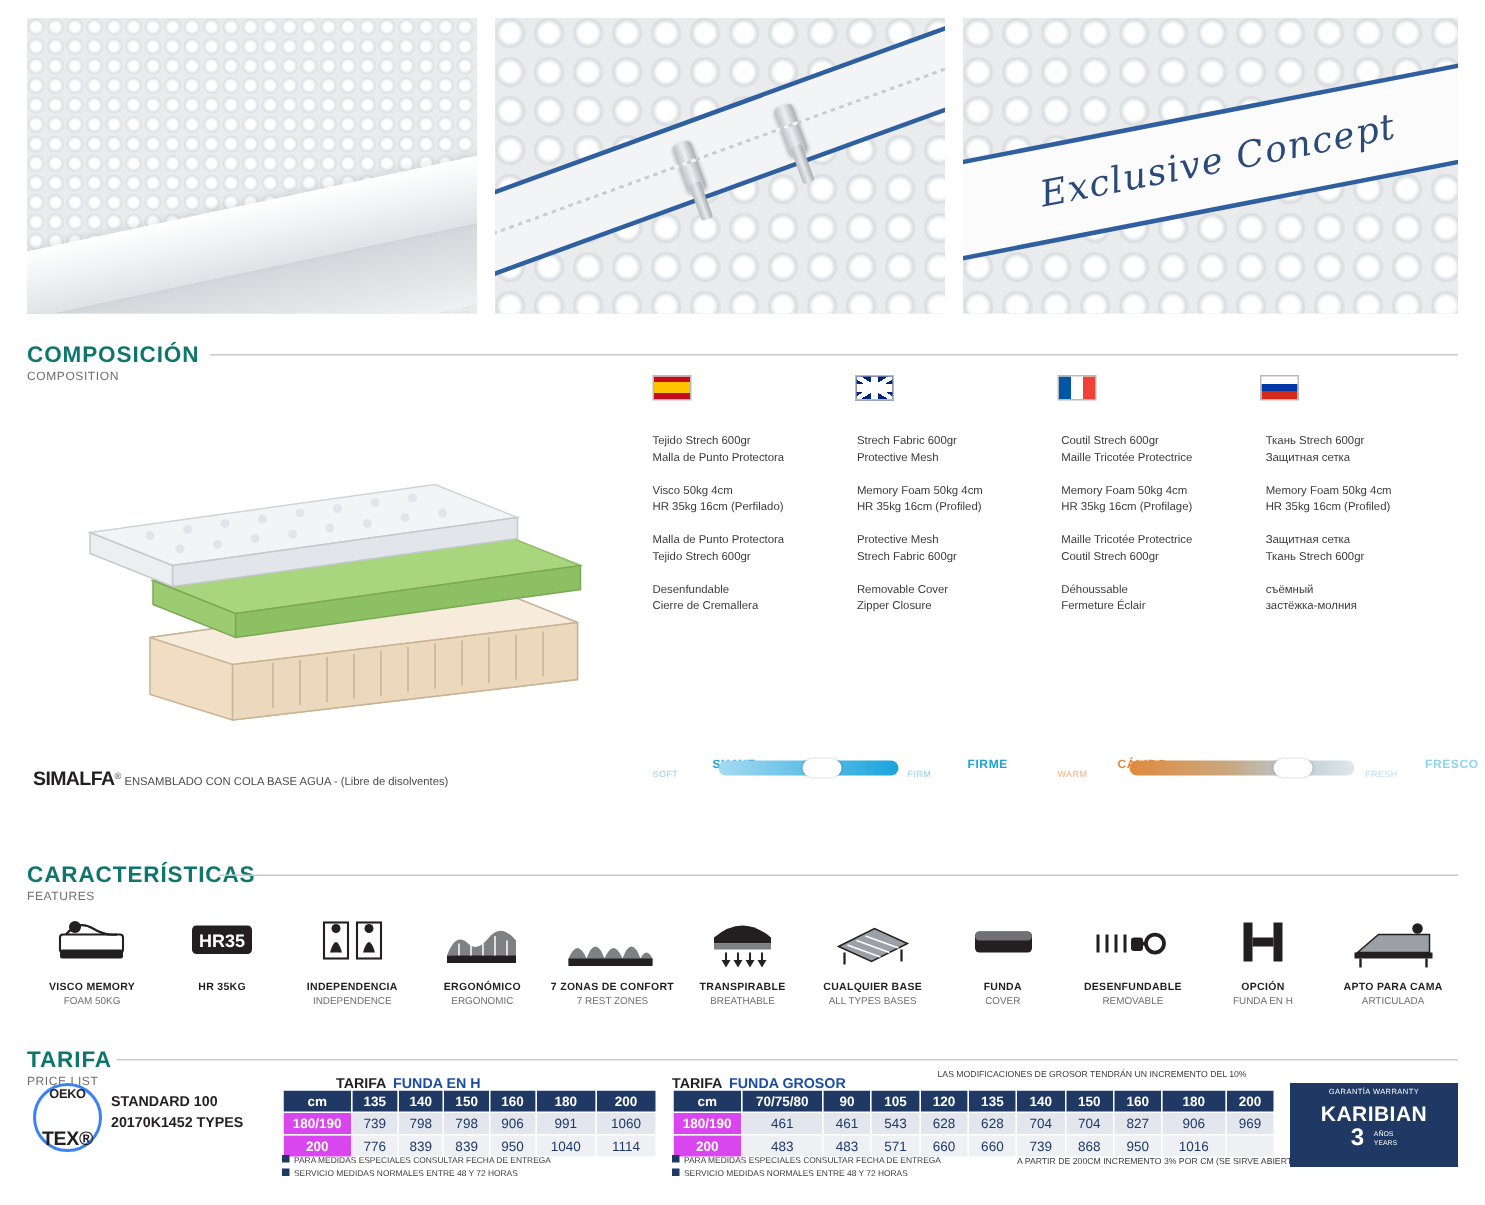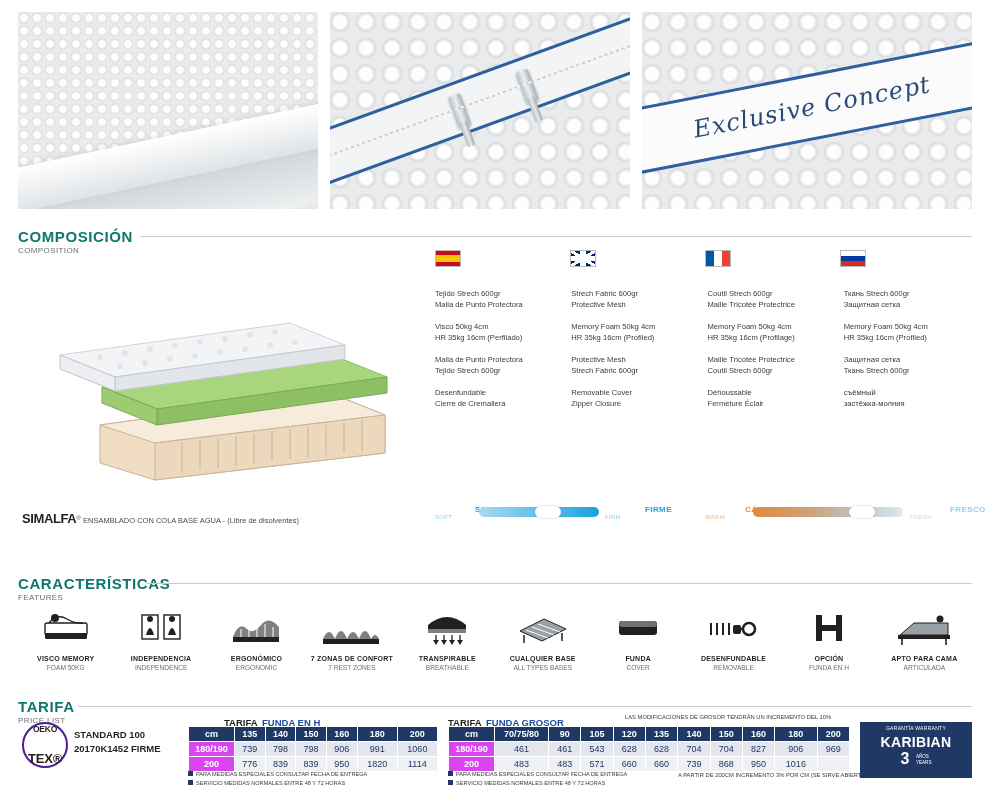--- a/index.html
+++ b/index.html
@@ -125,21 +125,21 @@
   .sl-sub { font-size:6px; letter-spacing:.3px; }
   .track { height:10px; border-radius:5px; position:relative; }
   .knob { position:absolute; top:-1px; width:26px; height:12px; border-radius:6px; background:#ffffff; box-shadow:0 0 2px rgba(0,0,0,.25); }
   .features { position:absolute; left:18px; top:605px; width:954px; display:flex; }
   .feature { flex:1; text-align:center; }
   .feature .ico { height:44px; display:flex; align-items:flex-end; justify-content:center; }
   .feature .cap { font-size:7px; font-weight:bold; line-height:1.25; margin-top:6px; color:#231f20; letter-spacing:.2px; }
   .feature .cap2 { font-size:6.6px; line-height:1.25; color:#6d6e71; }
   .oeko {
     position:absolute; left:22px; top:722px; width:46px; height:46px; border-radius:50%;
-    border:2px solid #4c1d95; display:flex; flex-direction:column; align-items:center; justify-content:center;
+    border:2px solid #3b82f6; display:flex; flex-direction:column; align-items:center; justify-content:center;
   }
   .oeko .l1 { font-size:8.5px; font-weight:bold; letter-spacing:-.2px; }
   .oeko .l2 { font-size:13px; font-weight:bold; letter-spacing:-.2px;margin-top:17px; }
   .std { position:absolute; left:74px; top:728px; font-size:9.5px; font-weight:bold; line-height:1.45; }
   .std .s2 { font-weight:bold; }
 
   table.price { border-collapse:collapse; font-size:9px; }
   table.price td, table.price th { border:1px solid #ffffff; text-align:center; padding:2px 0; }
   .ph { background:#1f3864; color:#ffffff; font-weight:bold; }
   .pc { background:#e3e6ec; color:#1f3864; }
@@ -396,20 +396,30 @@
         <rect x="6" y="18" width="42" height="12" rx="2" fill="#fff" stroke="#231f20" stroke-width="1.4"></rect>
         <rect x="6" y="28" width="42" height="6" rx="1.5" fill="#231f20"></rect>
         <path d="M10 18 q8 -10 18 -4 q8 5 16 4" fill="none" stroke="#231f20" stroke-width="1.4"></path>
         <circle cx="16" cy="13" r="4" fill="#231f20"></circle>
       </svg>
     </div>
     <div class="cap">VISCO MEMORY</div>
     <div class="cap2">FOAM 50KG</div>
   </div>
 
+  <div class="feature">
+    <div class="ico">
+      <svg width="54" height="44" viewBox="0 0 54 44">
+        <rect x="7" y="12" width="40" height="19" rx="3" fill="#231f20"></rect>
+        <text x="27" y="26" text-anchor="middle" font-family="Liberation Sans" font-size="12" font-weight="bold" fill="#fff">HR35</text>
+      </svg>
+    </div>
+    <div class="cap">HR 35KG</div>
+    <div class="cap2"></div>
+  </div>
 
   <div class="feature">
     <div class="ico">
       <svg width="54" height="44" viewBox="0 0 54 44">
         <rect x="8" y="10" width="16" height="24" fill="none" stroke="#231f20" stroke-width="1.4"></rect>
         <rect x="30" y="10" width="16" height="24" fill="none" stroke="#231f20" stroke-width="1.4"></rect>
         <path d="M12 30 q4 -14 8 0" fill="#231f20"></path>
         <path d="M34 30 q4 -14 8 0" fill="#231f20"></path>
         <circle cx="16" cy="14" r="3" fill="#231f20"></circle>
           <circle cx="38" cy="14" r="3" fill="#231f20"></circle>
@@ -549,21 +559,21 @@
   <div class="sec-sub">PRICE LIST</div>
 </div>
 <div class="rule" style="left:78px; top:706px; width:894px;"></div>
 
 <div class="oeko">
   <div class="l1">OEKO</div>
   <div class="l2">TEX®</div>
 </div>
 <div class="std">
   <div class="s2">STANDARD 100</div>
-  <div>20170K1452 FIRME</div>
+  <div>20170K1452 TYPES</div>
 </div>
 
 <div style="position:absolute; left:188px; top:712px;margin-left:36px;">
   <span class="tbl-title">TARIFA</span>
   <span class="tbl-title" style="color:#1b4da0;">FUNDA EN H</span>
 </div>
 <table class="price" style="position:absolute; left:188px; top:726px; width:250px;">
   <tbody>
       <tr>
     <th class="ph" style="width:46px;">cm</th>
@@ -582,21 +592,21 @@
     <td class="pc">906</td>
     <td class="pc">991</td>
     <td class="pc">1060</td>
   </tr>
   <tr>
     <td class="rowlabel">200</td>
     <td class="pc alt">776</td>
     <td class="pc alt">839</td>
     <td class="pc alt">839</td>
     <td class="pc alt">950</td>
-    <td class="pc alt">1820</td>
+    <td class="pc alt">1040</td>
     <td class="pc alt">1114</td>
   </tr>
 </tbody>
   </table>
 <div class="foot-note" style="position:absolute; left:188px; top:770px;">
   <div><span class="sq"></span><span>PARA MEDIDAS ESPECIALES CONSULTAR FECHA DE ENTREGA</span></div>
   <div><span class="sq"></span><span>SERVICIO MEDIDAS NORMALES ENTRE 48 Y 72 HORAS</span></div>
 </div>
 
 <div style="position:absolute; left:448px; top:712px;">

